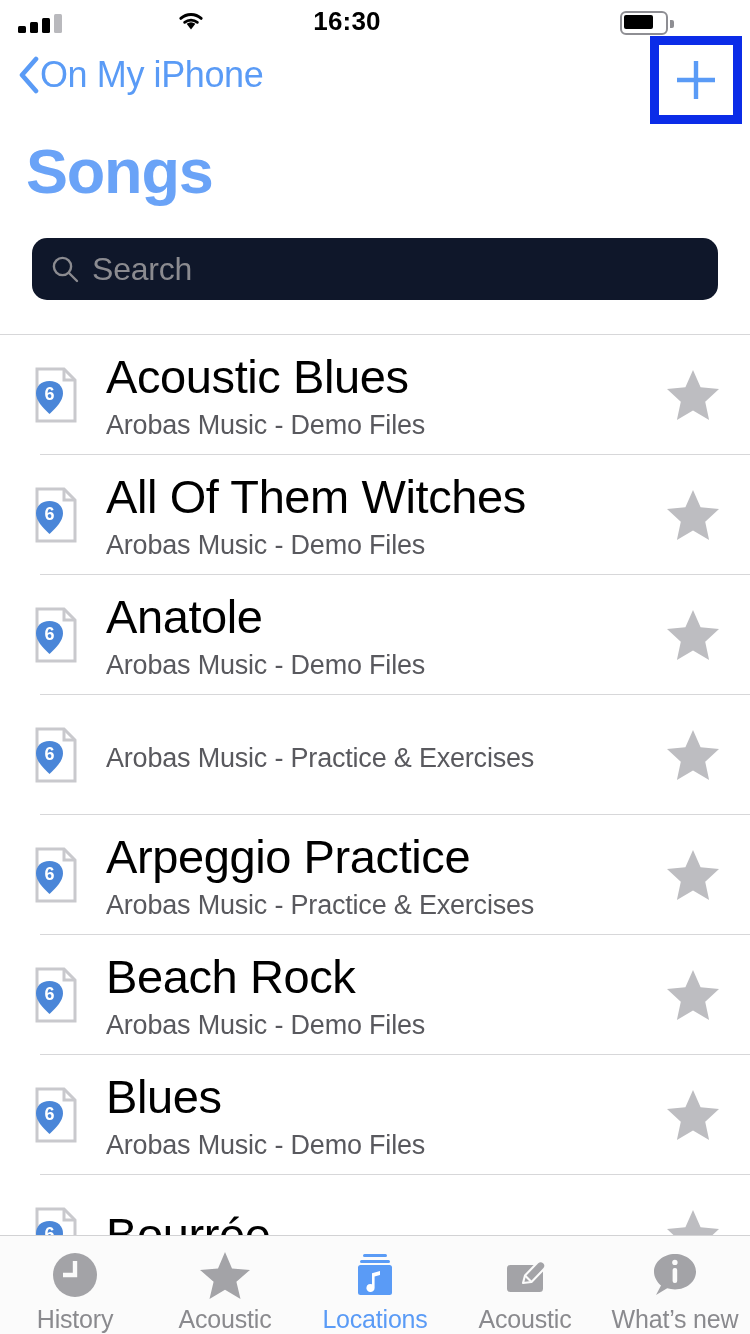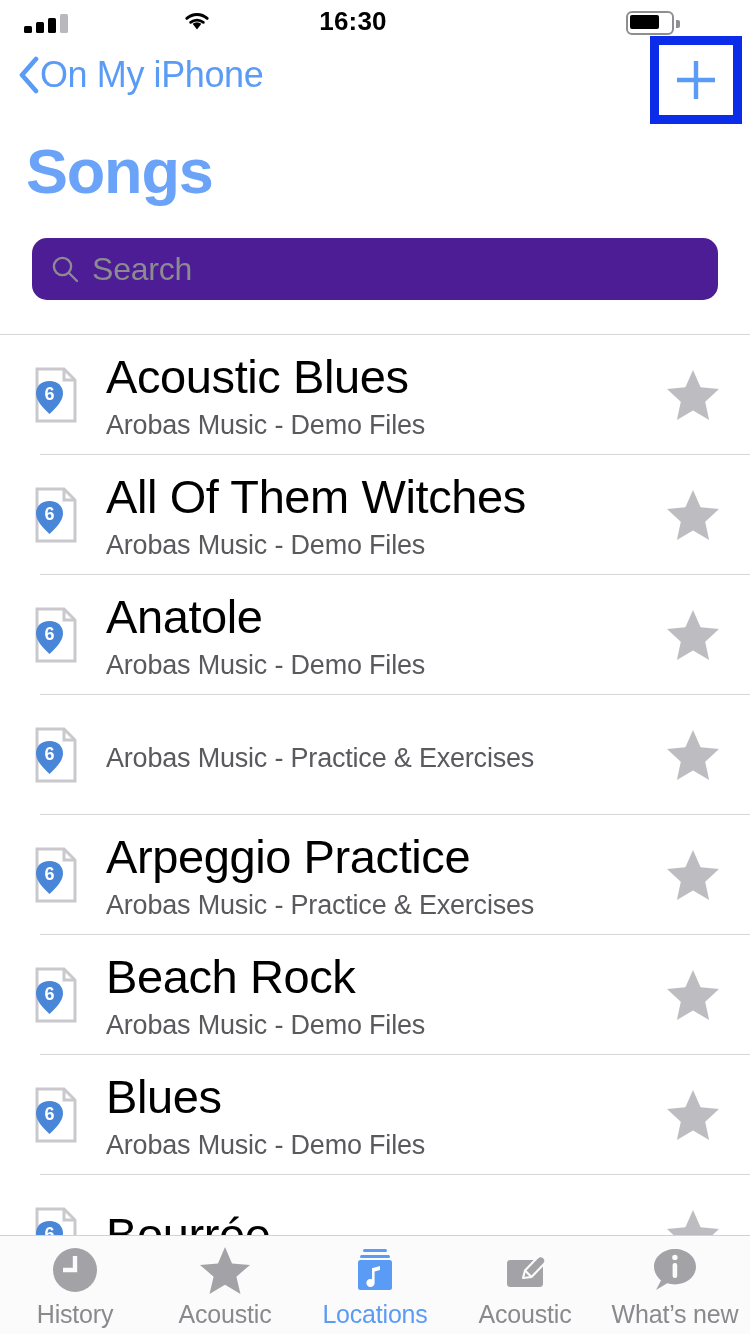--- a/index.html
+++ b/index.html
@@ -7,21 +7,21 @@
     width:750px; height:1334px;
     background:#ffffff;
     font-family:"Liberation Sans", sans-serif;
     -webkit-font-smoothing:antialiased;
     overflow:hidden;
   }
   #phone { position:relative; width:750px; height:1334px; background:#fff; }
 
   
   .statusbar {
-    position:absolute; top:0; left:10px; width:686px; height:44px;
+    position:absolute; top:0; left:4px; width:686px; height:44px;
     display:flex; align-items:center;
   }
   .sb-left  { position:absolute; left:14px; top:11px; display:flex; align-items:flex-end; gap:4px; height:22px; }
   .bar { width:8px; border-radius:1.5px; background:#000; }
   .bar.b1 { height:7px; }
   .bar.b2 { height:11px; }
   .bar.b3 { height:15px; }
   .bar.b4 { height:19px; background:#b9b9bd; }
   .sb-wifi { position:absolute; left:172px; top:10px; width:30px; height:22px; }
   .sb-time {
@@ -66,21 +66,21 @@
   
   .page-title {
     position:absolute; left:26px; top:140px;
     font-size:63px; font-weight:700; color:#6aa3f7;
     letter-spacing:-1.2px; line-height:1;
   }
 
   
   .searchbar {
     position:absolute; left:32px; top:238px; width:686px; height:62px;
-    background:#4c1d95; border-radius:15px;
+    background:#0f172a; border-radius:15px;
     display:flex; align-items:center; padding:0 18px; cursor:text;
   }
   .search-icon { width:30px; height:30px; flex:none; margin-right:12px; }
   .search-placeholder {
     font-size:32px; color:#8b8b90; letter-spacing:-0.2px;
   }
 
   
   .list-top-rule {
     position:absolute; left:0; top:334px; width:750px; height:1px; background:#d7d7d9;
@@ -106,21 +106,21 @@
   .row-sub {
     font-size:27px; color:#59595e; letter-spacing:-0.2px;
     margin-top:6px; white-space:nowrap; overflow:hidden;
   }
   .row-star { width:58px; height:58px; flex:none; margin-right:28px; }
 
   
   .tabbar {
     position:absolute; left:0; bottom:0; width:750px; height:99px;
     background:#fbfbfb; border-top:1px solid #d2d2d4;
-    display:flex; align-items:flex-start; justify-content:space-around;
+    display:flex; align-items:flex-end; justify-content:space-around;
     padding-top:9px;
   }
   .tab {
     flex:1; display:flex; flex-direction:column; align-items:center;
     cursor:pointer; gap:5px;
   }
   .tab-ico { width:52px; height:50px; display:flex; align-items:center; justify-content:center; }
   .tab-label { font-size:25px; color:#8a8a8e; letter-spacing:-0.2px; }
   .tab.active .tab-label { color:#5a9bf6; }
 </style>

